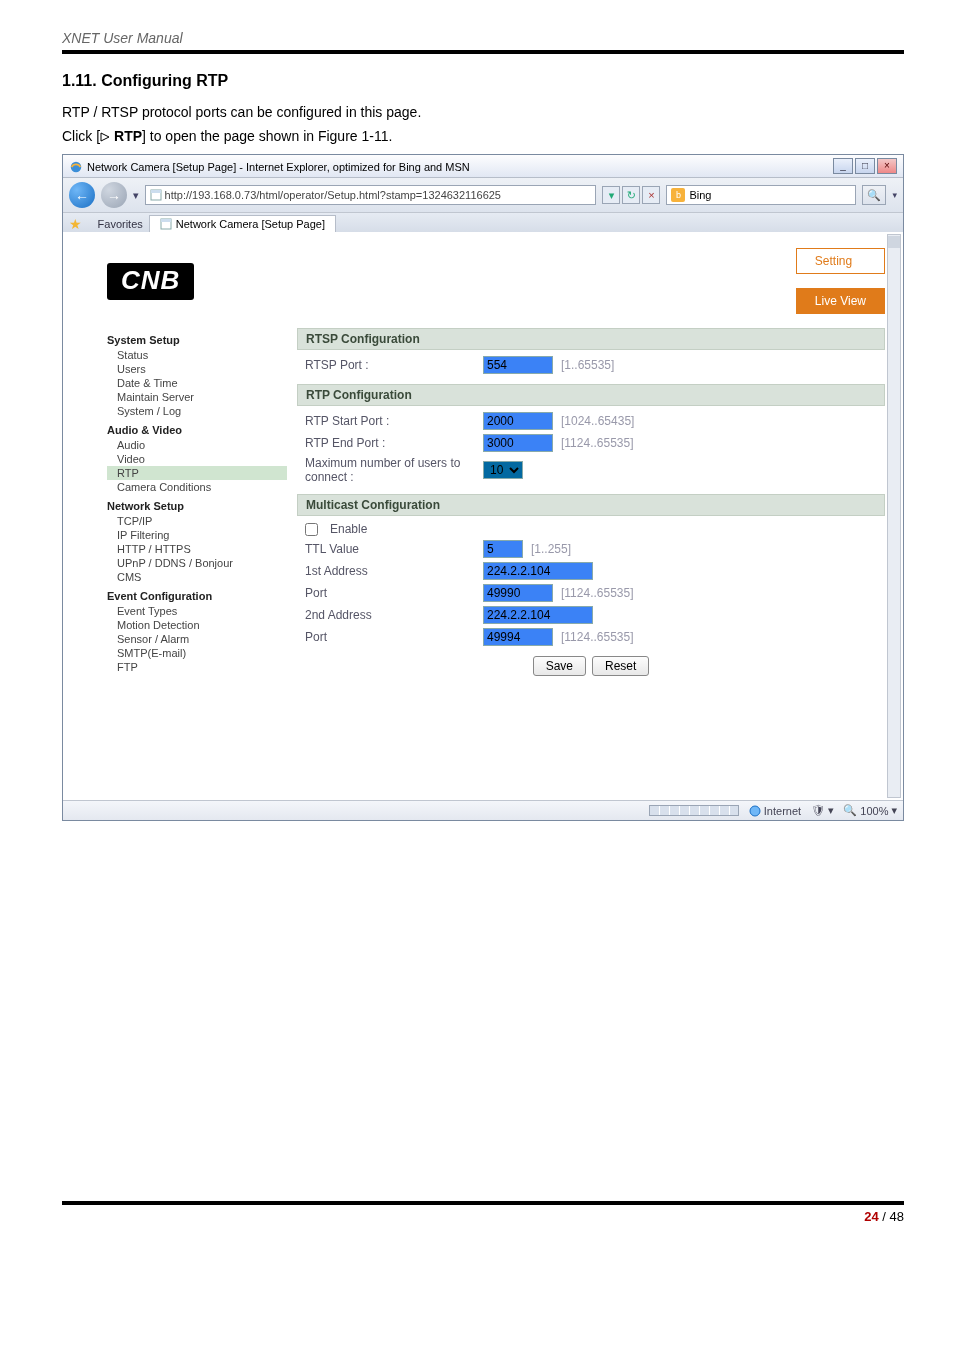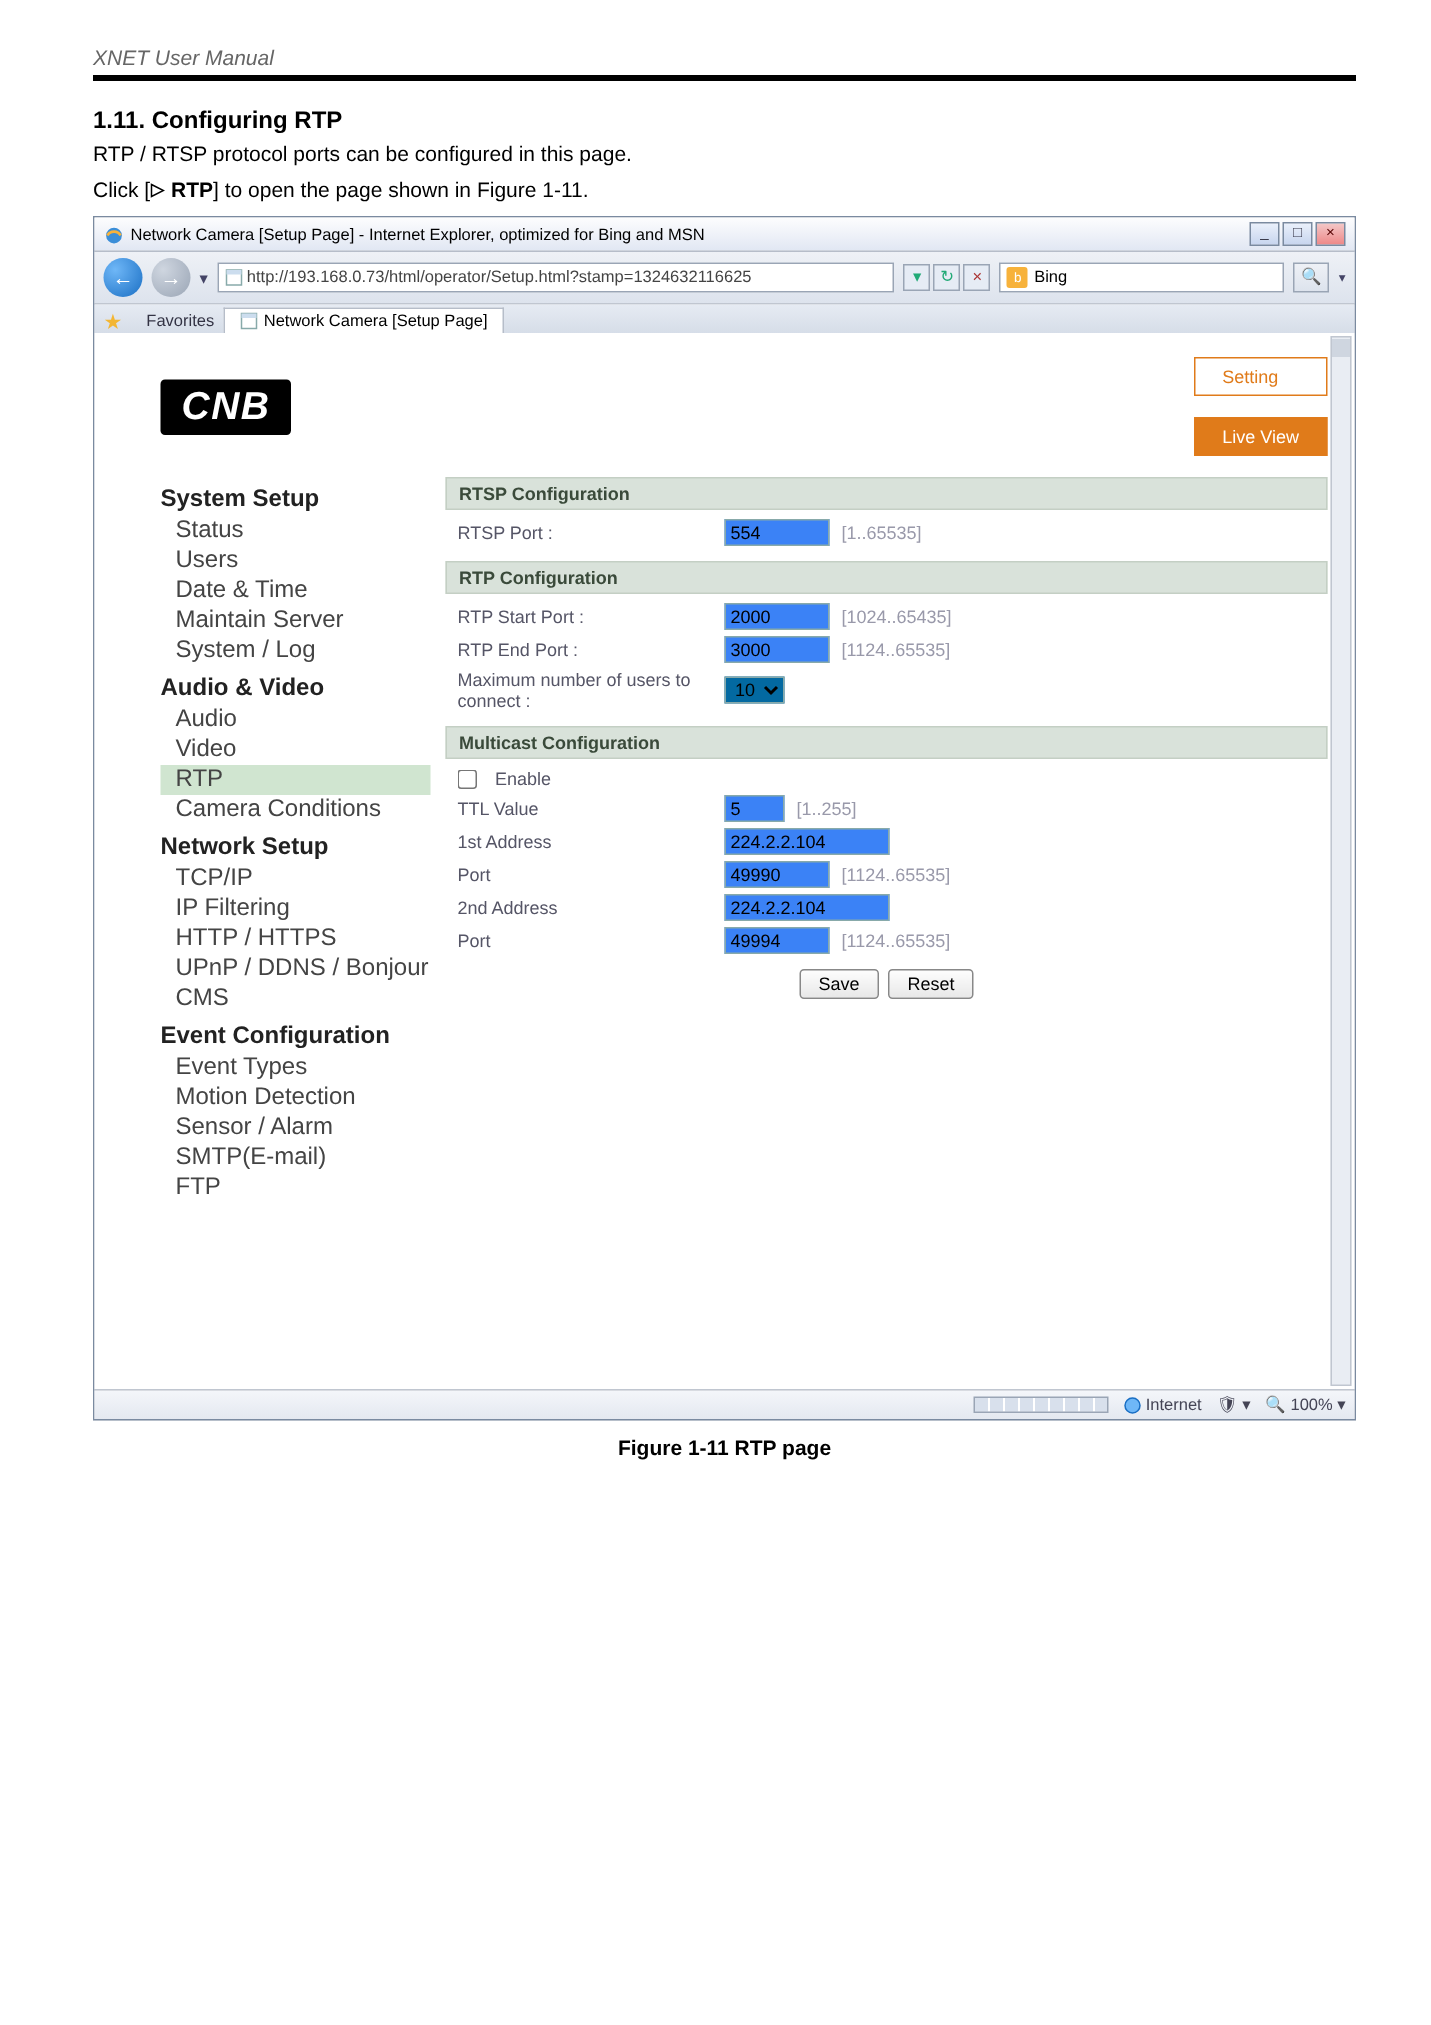--- a/index.html
+++ b/index.html
@@ -21,21 +21,21 @@
     margin-bottom: 4px;
   }
   .thick-rule {
     border: none;
     border-top: 4px solid #000;
     margin-bottom: 18px;
   }
   .section-title {
     font-size: 16px;
     font-weight: bold;
-    margin-bottom: 3px;
+    margin-bottom: 13px;
   }
   .body-text {
     margin-bottom: 4px;
     line-height: 1.4;
   }
   .tri-glyph {
     display: inline-block;
     vertical-align: -1px;
   }
 
@@ -112,21 +112,21 @@
   }
   .top-buttons { display:flex; gap:14px;flex-direction:column; }
   .tb {
     padding:5px 18px; font-size:12px;
     border:1px solid #e07b1a;
   }
   .tb.setting { background:#fff; color:#e07b1a; }
   .tb.live { background:#e07b1a; color:#fff; }
 
   .two-col { display:flex; gap:10px; margin-left:26px; }
-  .sidebar { width:180px; font-size:16px; }
+  .sidebar { width:180px; font-size:11px; }
   .side-group-title { font-weight:bold; margin-top:6px; margin-bottom:2px; color:#222;}
   .side-item { padding:1px 0 1px 10px; color:#444; }
   .side-item.active { background:#d0e5d0; }
 
   .main-panel { flex:1; }
   .section-bar {
     background:#d9e2da; color:#3a4a3a; font-weight:bold;
     padding:3px 8px; margin-bottom:4px; font-size:12px;
     border:1px solid #c4cfc4;
   }
@@ -367,18 +367,17 @@
         <span>▾</span>
       </div>
       <div class="zone">
         <span>🔍</span>
         <span>100%</span>
         <span>▾</span>
       </div>
     </div>
   </div>
 
-  <div class="figure-caption">Figure 1-11 RTP page</div>
 
   <div class="pagefoot">
     <span class="cur">24</span><span> / </span><span>48</span>
   </div>
 </div>
 
 </body></html>

